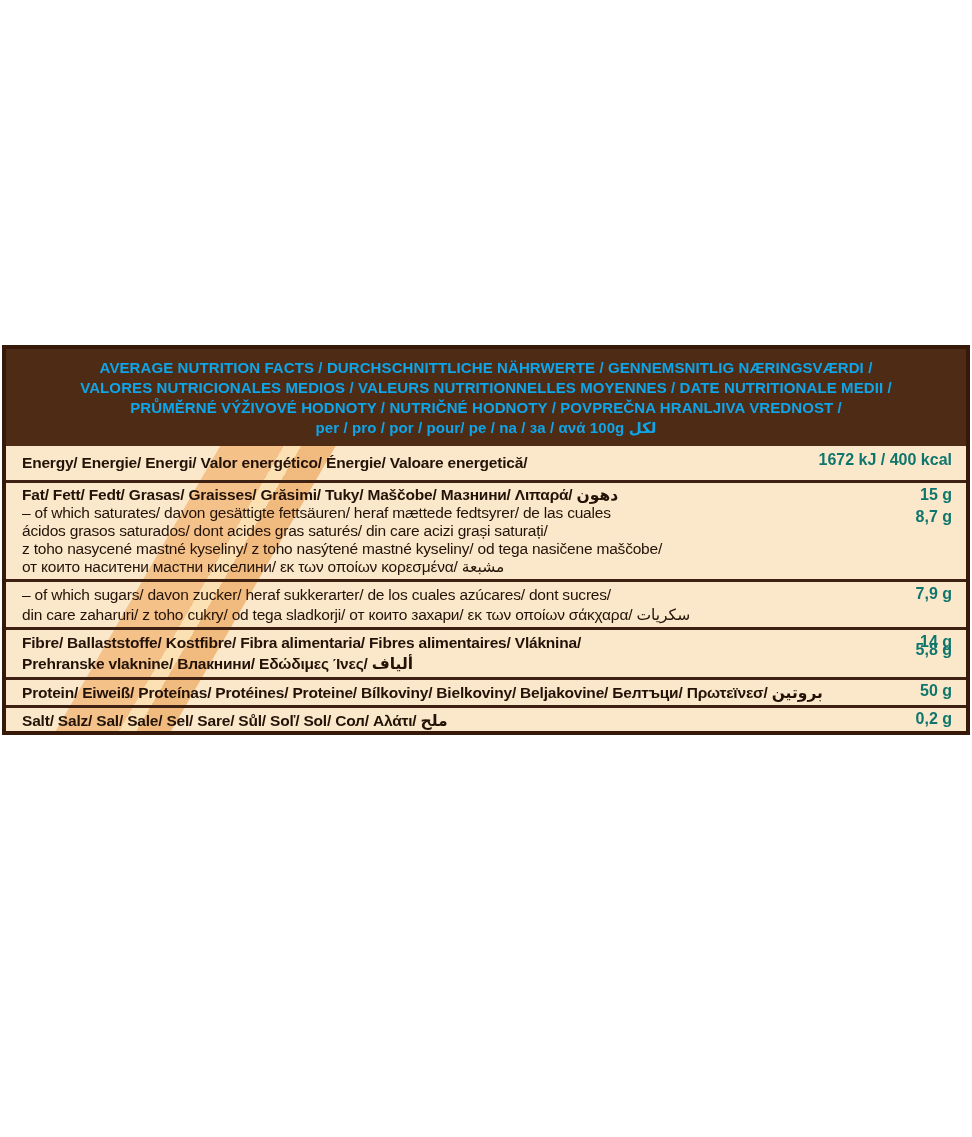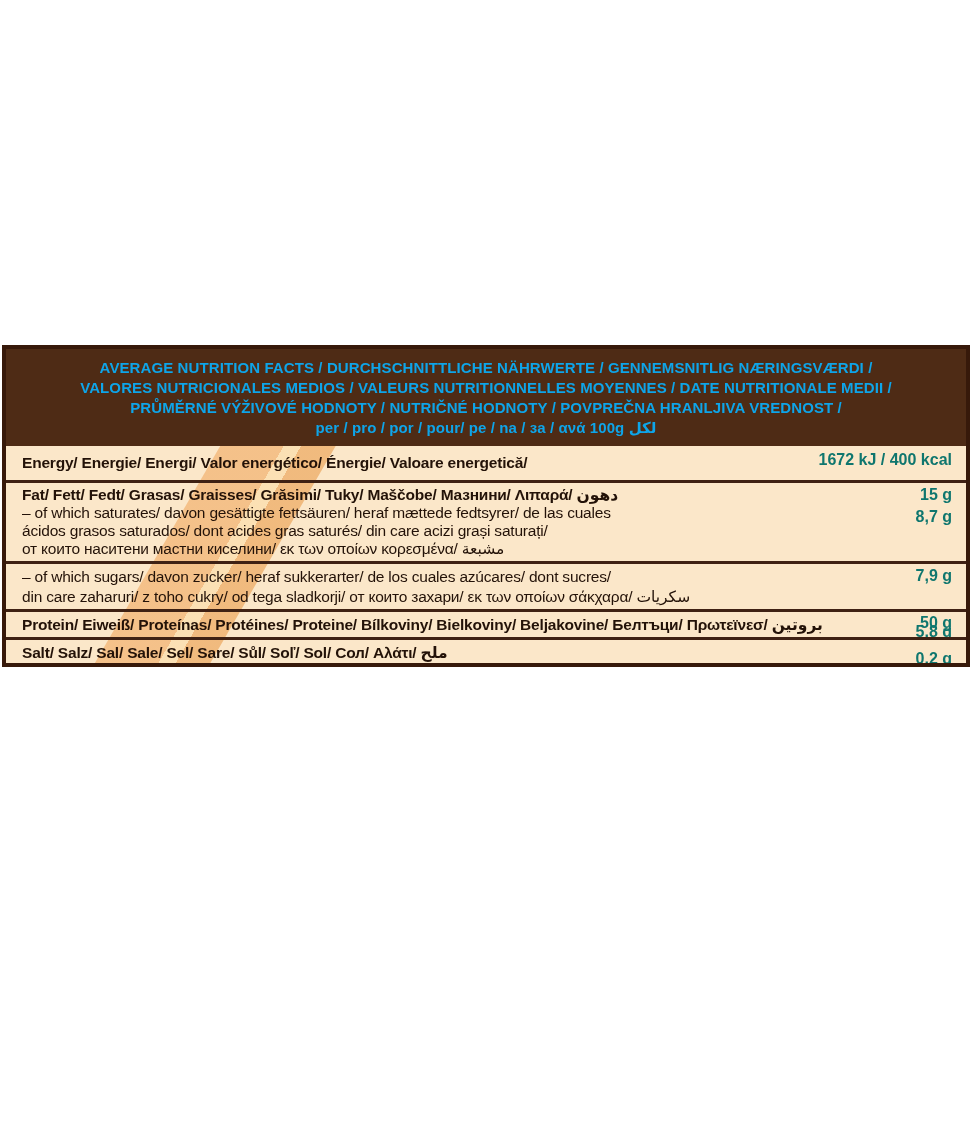--- a/index.html
+++ b/index.html
@@ -87,33 +87,39 @@
     <div class="stripe"></div>
     <div id="rows-host">
         <div class="t-row" style="padding-top: 5px; padding-bottom: 5px;">
           <div class="t-line bold" style="line-height: 24px;">Energy/ Energie/ Energi/ Valor energético/ Énergie/ Valoare energetică/</div>
           <span class="t-value" style="top: 5px;">1672 kJ / 400 kcal</span>
         </div>
         <div class="t-row" style="padding-top: 3px; padding-bottom: 3px; padding-left: 16px;">
           <div class="t-line bold" style="line-height: 18px;">Fat/ Fett/ Fedt/ Grasas/ Graisses/ Grăsimi/ Tuky/ Maščobe/ Мазнини/ Λιπαρά/ دهون</div>
           <div class="t-line" style="line-height: 18px;">– of which saturates/ davon gesättigte fettsäuren/ heraf mættede fedtsyrer/ de las cuales</div>
           <div class="t-line" style="line-height: 18px;">ácidos grasos saturados/ dont acides gras saturés/ din care acizi grași saturați/</div>
+          <div class="t-line" style="line-height: 18px;">z toho nasycené mastné kyseliny/ z toho nasýtené mastné kyseliny/ od tega nasičene maščobe/</div>
           <div class="t-line" style="line-height: 18px;">от които наситени мастни киселини/ εκ των οποίων κορεσμένα/ مشبعة</div>
           <span class="t-value" style="top: 3px;">15 g</span>
           <span class="t-value" style="top: 24.6px;">8,7 g</span>
         </div>
         <div class="t-row" style="padding-top: 3px; padding-bottom: 3px;">
           <div class="t-line" style="line-height: 19.5px;">– of which sugars/ davon zucker/ heraf sukkerarter/ de los cuales azúcares/ dont sucres/</div>
           <div class="t-line" style="line-height: 19.5px;">din care zaharuri/ z toho cukry/ od tega sladkorji/ от които захари/ εκ των οποίων σάκχαρα/ سكريات</div>
           <span class="t-value" style="top: 3px;">7,9 g</span>
           <span class="t-value" style="top: 58.575px;">5,8 g</span>
         </div>
+        <div class="t-row" style="padding-top: 3px; padding-bottom: 3px;">
+          <div class="t-line bold" style="line-height: 20.5px;">Fibre/ Ballaststoffe/ Kostfibre/ Fibra alimentaria/ Fibres alimentaires/ Vláknina/</div>
+          <div class="t-line bold" style="line-height: 20.5px;">Prehranske vlaknine/ Влакнини/ Εδώδιμες Ίνες/ ألياف</div>
+          <span class="t-value" style="top: 3px;">14 g</span>
+        </div>
         <div class="t-row" style="padding-top: 2px; padding-bottom: 2px;">
           <div class="t-line bold" style="line-height: 21px;">Protein/ Eiweiß/ Proteínas/ Protéines/ Proteine/ Bílkoviny/ Bielkoviny/ Beljakovine/ Белтъци/ Πρωτεϊνεσ/ بروتين</div>
           <span class="t-value" style="top: 2px;">50 g</span>
         </div>
         <div class="t-row" style="padding-top: 2px; padding-bottom: 0;">
           <div class="t-line bold" style="line-height: 21px;">Salt/ Salz/ Sal/ Sale/ Sel/ Sare/ Sůl/ Soľ/ Sol/ Сол/ Αλάτι/ ملح</div>
-          <span class="t-value" style="top: 2px; margin-top: 8px;">0,2 g</span>
+          <span class="t-value" style="top: 2px;">0,2 g</span>
         </div>
       </div>
   </div>
 </div>
 
 </body></html>

